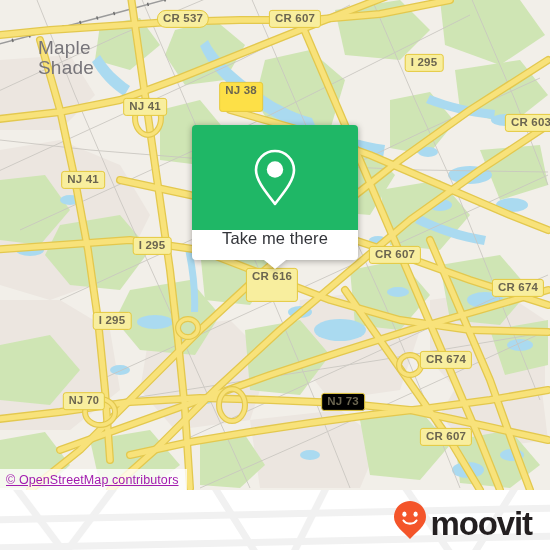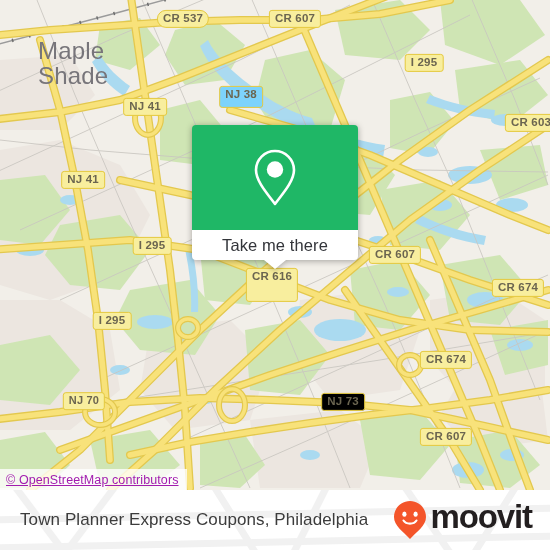--- a/index.html
+++ b/index.html
@@ -69,21 +69,20 @@
     display: flex;
     align-items: center;
     justify-content: center;
   }
   .popup-pin { display: block; }
   .popup-foot {
     height: 30px;
     background: #ffffff;
     border-radius: 0 0 4px 4px;
     display: flex;
-    align-items: center;
     justify-content: center;
     position: relative;
   }
   .popup-foot-label {
     font-size: 16.5px;
     color: #33353a;
     letter-spacing: 0.1px;
     line-height: 1;
   }
   .popup-tail {
@@ -123,21 +122,21 @@
     color: #3c3c3c;
     letter-spacing: 0.1px;
     white-space: nowrap;
   }
   .footer-logo {
     position: absolute;
     right: 18px;
     top: 50%;
     transform: translateY(-50%);
     display: flex;
-    align-items: flex-start;
+    align-items: flex-end;
     gap: 3px;
   }
   .logo-word {
     font-size: 33px;
     font-weight: bold;
     color: #231f20;
     letter-spacing: -1.1px;
     line-height: 1;
   }
 </style>
@@ -296,32 +295,32 @@
             <ellipse cx="100" cy="412" rx="15" ry="13"></ellipse>
             <ellipse cx="232" cy="405" rx="13" ry="16"></ellipse>
             <ellipse cx="188" cy="328" rx="10" ry="9"></ellipse>
             <ellipse cx="410" cy="365" rx="11" ry="10"></ellipse>
           </g>
         </g>
       </g>
     </svg>
 
     <div>
-        <div style="position: absolute; left: 38px; top: 38px; font-size: 24px; color: rgb(119, 117, 122); line-height: 1.06; letter-spacing: 0.2px; white-space: nowrap;">
+        <div style="position: absolute; left: 38px; top: 38px; font-size: 19px; color: rgb(119, 117, 122); line-height: 1.06; letter-spacing: 0.2px; white-space: nowrap;">
           <div>Maple</div>
           <div>Shade</div>
         </div>
       </div>
 
     <div>
         <div style="position: absolute; left: 183px; top: 19px; transform: translate(-50%, -50%); background: rgb(248, 238, 158); border: 1.6px solid rgb(229, 201, 62); border-radius: 9px; padding: 1px 5px 2px; font-size: 11.5px; font-weight: bold; color: rgb(107, 101, 80); letter-spacing: 0.2px; white-space: nowrap; line-height: 1.15; box-sizing: border-box;">CR 537</div>
         <div style="position: absolute; left: 295px; top: 19px; transform: translate(-50%, -50%); background: rgb(248, 238, 158); border: 1.6px solid rgb(229, 201, 62); border-radius: 3px; padding: 1px 5px 2px; font-size: 11.5px; font-weight: bold; color: rgb(107, 101, 80); letter-spacing: 0.2px; white-space: nowrap; line-height: 1.15; box-sizing: border-box;">CR 607</div>
         <div style="position: absolute; left: 424px; top: 63px; transform: translate(-50%, -50%); background: rgb(248, 238, 158); border: 1.6px solid rgb(229, 201, 62); border-radius: 3px; padding: 1px 5px 2px; font-size: 11.5px; font-weight: bold; color: rgb(107, 101, 80); letter-spacing: 0.2px; white-space: nowrap; line-height: 1.15; box-sizing: border-box;">I 295</div>
         <div style="position: absolute; left: 145px; top: 107px; transform: translate(-50%, -50%); background: rgb(248, 238, 158); border: 1.6px solid rgb(229, 201, 62); border-radius: 3px; padding: 1px 5px 2px; font-size: 11.5px; font-weight: bold; color: rgb(107, 101, 80); letter-spacing: 0.2px; white-space: nowrap; line-height: 1.15; box-sizing: border-box;">NJ 41</div>
-        <div style="position: absolute; left: 241px; top: 97px; transform: translate(-50%, -50%); background: #7dd3fc; border: 1.6px solid rgb(229, 201, 62); border-radius: 3px; padding: 1px 5px 6px; font-size: 11.5px; font-weight: bold; color: rgb(107, 101, 80); letter-spacing: 0.2px; white-space: nowrap; line-height: 1.15; box-sizing: border-box;">NJ 38</div>
+        <div style="position: absolute; left: 241px; top: 97px; transform: translate(-50%, -50%); background: #fde047; border: 1.6px solid rgb(229, 201, 62); border-radius: 3px; padding: 1px 5px 14px; font-size: 11.5px; font-weight: bold; color: rgb(107, 101, 80); letter-spacing: 0.2px; white-space: nowrap; line-height: 1.15; box-sizing: border-box;">NJ 38</div>
         <div style="position: absolute; left: 531px; top: 123px; transform: translate(-50%, -50%); background: rgb(248, 238, 158); border: 1.6px solid rgb(229, 201, 62); border-radius: 3px; padding: 1px 5px 2px; font-size: 11.5px; font-weight: bold; color: rgb(107, 101, 80); letter-spacing: 0.2px; white-space: nowrap; line-height: 1.15; box-sizing: border-box;">CR 603</div>
         <div style="position: absolute; left: 83px; top: 180px; transform: translate(-50%, -50%); background: rgb(248, 238, 158); border: 1.6px solid rgb(229, 201, 62); border-radius: 3px; padding: 1px 5px 2px; font-size: 11.5px; font-weight: bold; color: rgb(107, 101, 80); letter-spacing: 0.2px; white-space: nowrap; line-height: 1.15; box-sizing: border-box;">NJ 41</div>
         <div style="position: absolute; left: 152px; top: 246px; transform: translate(-50%, -50%); background: rgb(248, 238, 158); border: 1.6px solid rgb(229, 201, 62); border-radius: 3px; padding: 1px 5px 2px; font-size: 11.5px; font-weight: bold; color: rgb(107, 101, 80); letter-spacing: 0.2px; white-space: nowrap; line-height: 1.15; box-sizing: border-box;">I 295</div>
         <div style="position: absolute; left: 395px; top: 255px; transform: translate(-50%, -50%); background: rgb(248, 238, 158); border: 1.6px solid rgb(229, 201, 62); border-radius: 3px; padding: 1px 5px 2px; font-size: 11.5px; font-weight: bold; color: rgb(107, 101, 80); letter-spacing: 0.2px; white-space: nowrap; line-height: 1.15; box-sizing: border-box;">CR 607</div>
         <div style="position: absolute; left: 272px; top: 285px; transform: translate(-50%, -50%); background: rgb(248, 238, 158); border: 1.6px solid rgb(229, 201, 62); border-radius: 3px; padding: 1px 5px 18px; font-size: 11.5px; font-weight: bold; color: rgb(107, 101, 80); letter-spacing: 0.2px; white-space: nowrap; line-height: 1.15; box-sizing: border-box;">CR 616</div>
         <div style="position: absolute; left: 518px; top: 288px; transform: translate(-50%, -50%); background: rgb(248, 238, 158); border: 1.6px solid rgb(229, 201, 62); border-radius: 3px; padding: 1px 5px 2px; font-size: 11.5px; font-weight: bold; color: rgb(107, 101, 80); letter-spacing: 0.2px; white-space: nowrap; line-height: 1.15; box-sizing: border-box;">CR 674</div>
         <div style="position: absolute; left: 112px; top: 321px; transform: translate(-50%, -50%); background: rgb(248, 238, 158); border: 1.6px solid rgb(229, 201, 62); border-radius: 3px; padding: 1px 5px 2px; font-size: 11.5px; font-weight: bold; color: rgb(107, 101, 80); letter-spacing: 0.2px; white-space: nowrap; line-height: 1.15; box-sizing: border-box;">I 295</div>
         <div style="position: absolute; left: 446px; top: 360px; transform: translate(-50%, -50%); background: rgb(248, 238, 158); border: 1.6px solid rgb(229, 201, 62); border-radius: 3px; padding: 1px 5px 2px; font-size: 11.5px; font-weight: bold; color: rgb(107, 101, 80); letter-spacing: 0.2px; white-space: nowrap; line-height: 1.15; box-sizing: border-box;">CR 674</div>
         <div style="position: absolute; left: 84px; top: 401px; transform: translate(-50%, -50%); background: rgb(248, 238, 158); border: 1.6px solid rgb(229, 201, 62); border-radius: 3px; padding: 1px 5px 2px; font-size: 11px; font-weight: bold; color: rgb(107, 101, 80); letter-spacing: 0.2px; white-space: nowrap; line-height: 1.15; box-sizing: border-box;">NJ 70</div>
         <div style="position: absolute; left: 343px; top: 402px; transform: translate(-50%, -50%); background: #000000; border: 1.6px solid rgb(229, 201, 62); border-radius: 3px; padding: 1px 5px 2px; font-size: 11.5px; font-weight: bold; color: rgb(107, 101, 80); letter-spacing: 0.2px; white-space: nowrap; line-height: 1.15; box-sizing: border-box;">NJ 73</div>
@@ -353,21 +352,20 @@
         <path d="M10,-10 L70,70"></path>
         <path d="M120,-10 L60,70"></path>
         <path d="M210,-10 L260,70"></path>
         <path d="M330,-10 L290,70"></path>
         <path d="M400,-10 L455,70"></path>
         <path d="M520,-10 L470,70"></path>
         <path d="M-10,30 L560,18"></path>
         <path d="M-10,58 L560,46"></path>
       </g>
     </svg>
-    <div class="footer-title">Town Planner Express Coupons, Philadelphia</div>
     <div class="footer-logo">
       <svg width="34" height="40" viewBox="0 0 34 40">
         <path d="M17 1 C8.2 1 1 8.2 1 17 C1 26 10 31 17 39 C24 31 33 26 33 17 C33 8.2 25.8 1 17 1 Z" fill="#f4552a"></path>
         <ellipse cx="11.4" cy="14.2" rx="2.1" ry="2.6" fill="#ffffff"></ellipse>
         <ellipse cx="22.6" cy="14.2" rx="2.1" ry="2.6" fill="#ffffff"></ellipse>
         <path d="M10.5 20.5 C13 24.6 21 24.6 23.5 20.5" fill="none" stroke="#ffffff" stroke-width="2.1" stroke-linecap="round"></path>
       </svg>
       <span class="logo-word">moovit</span>
     </div>
   </div>

